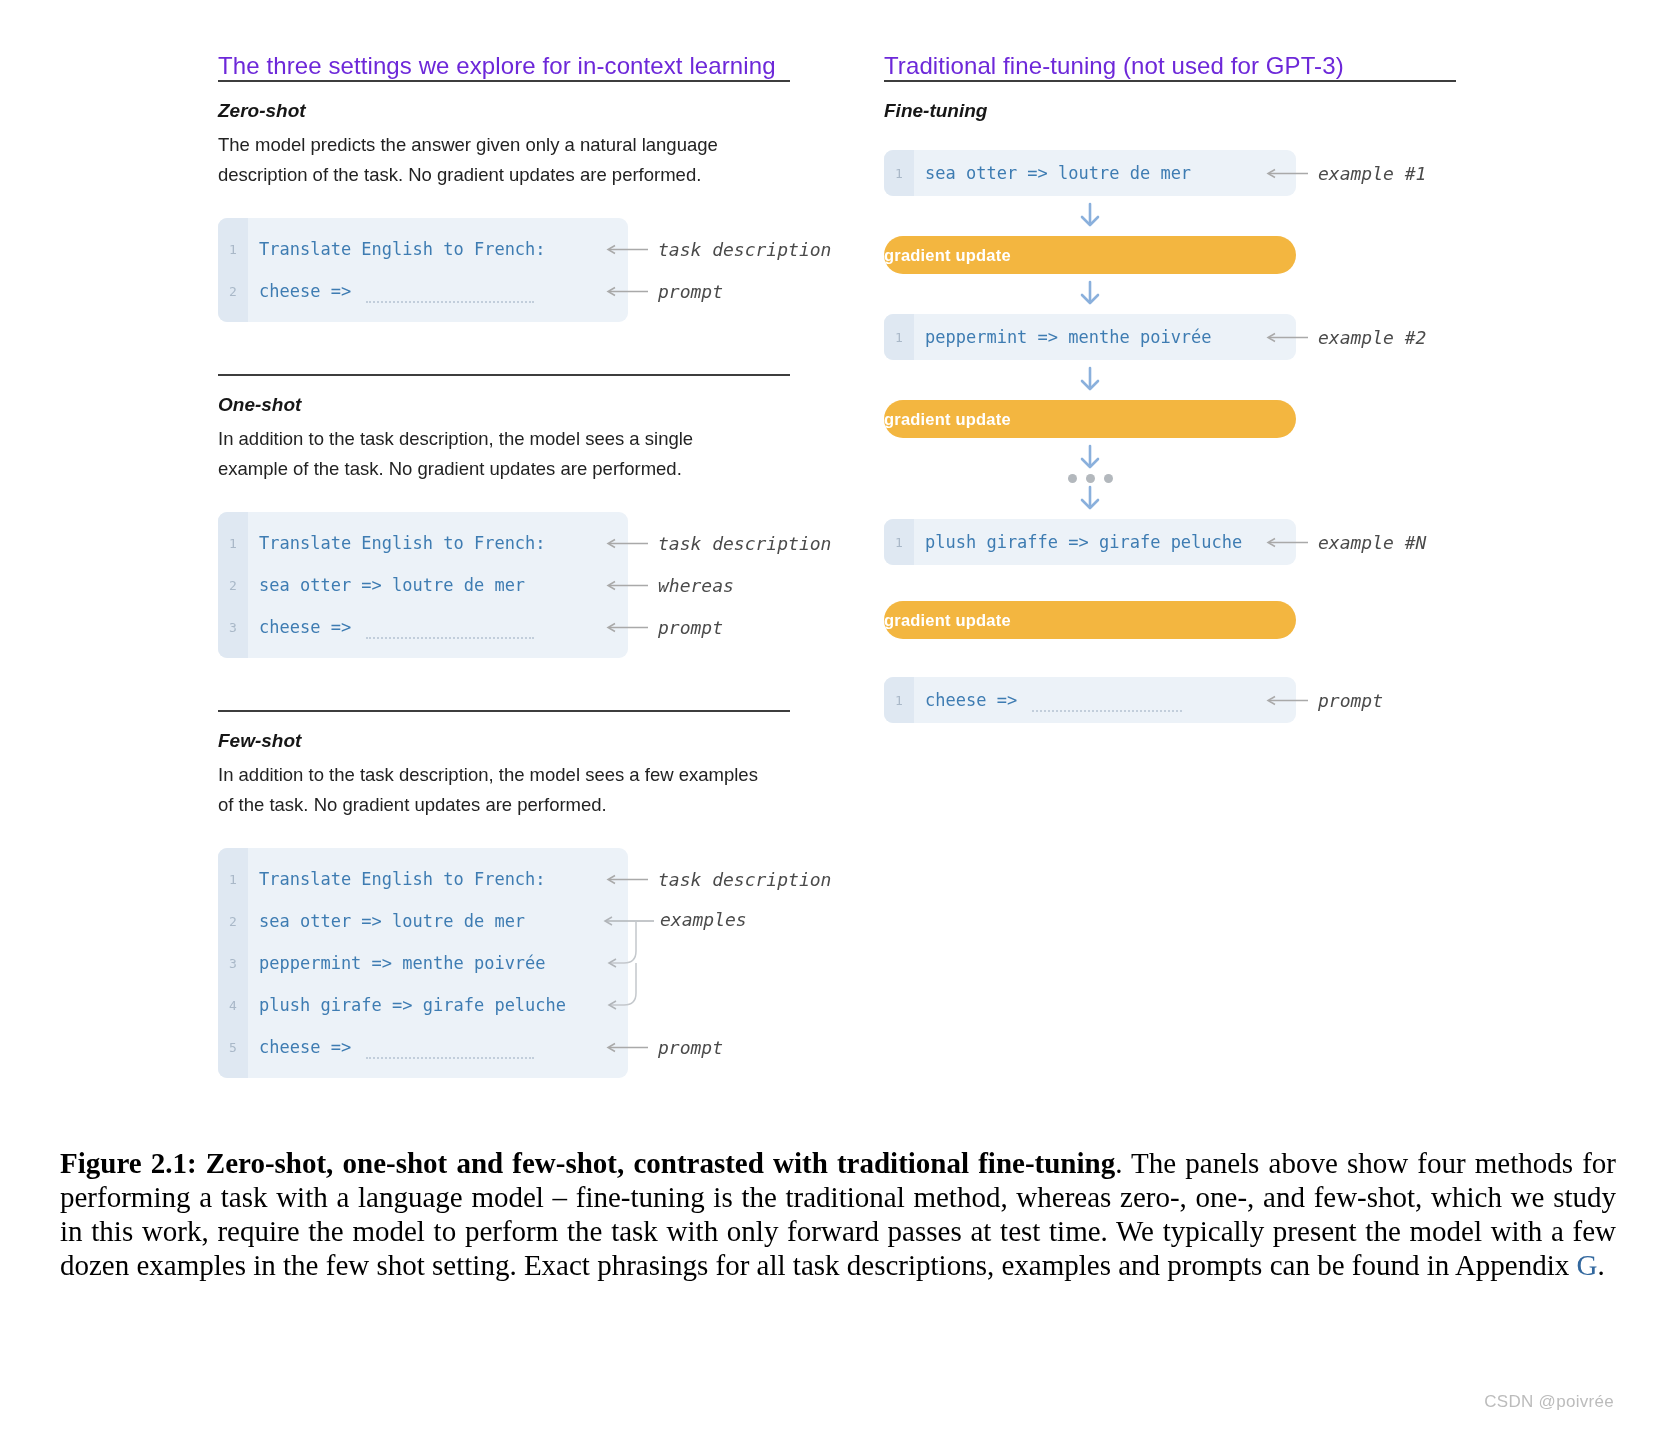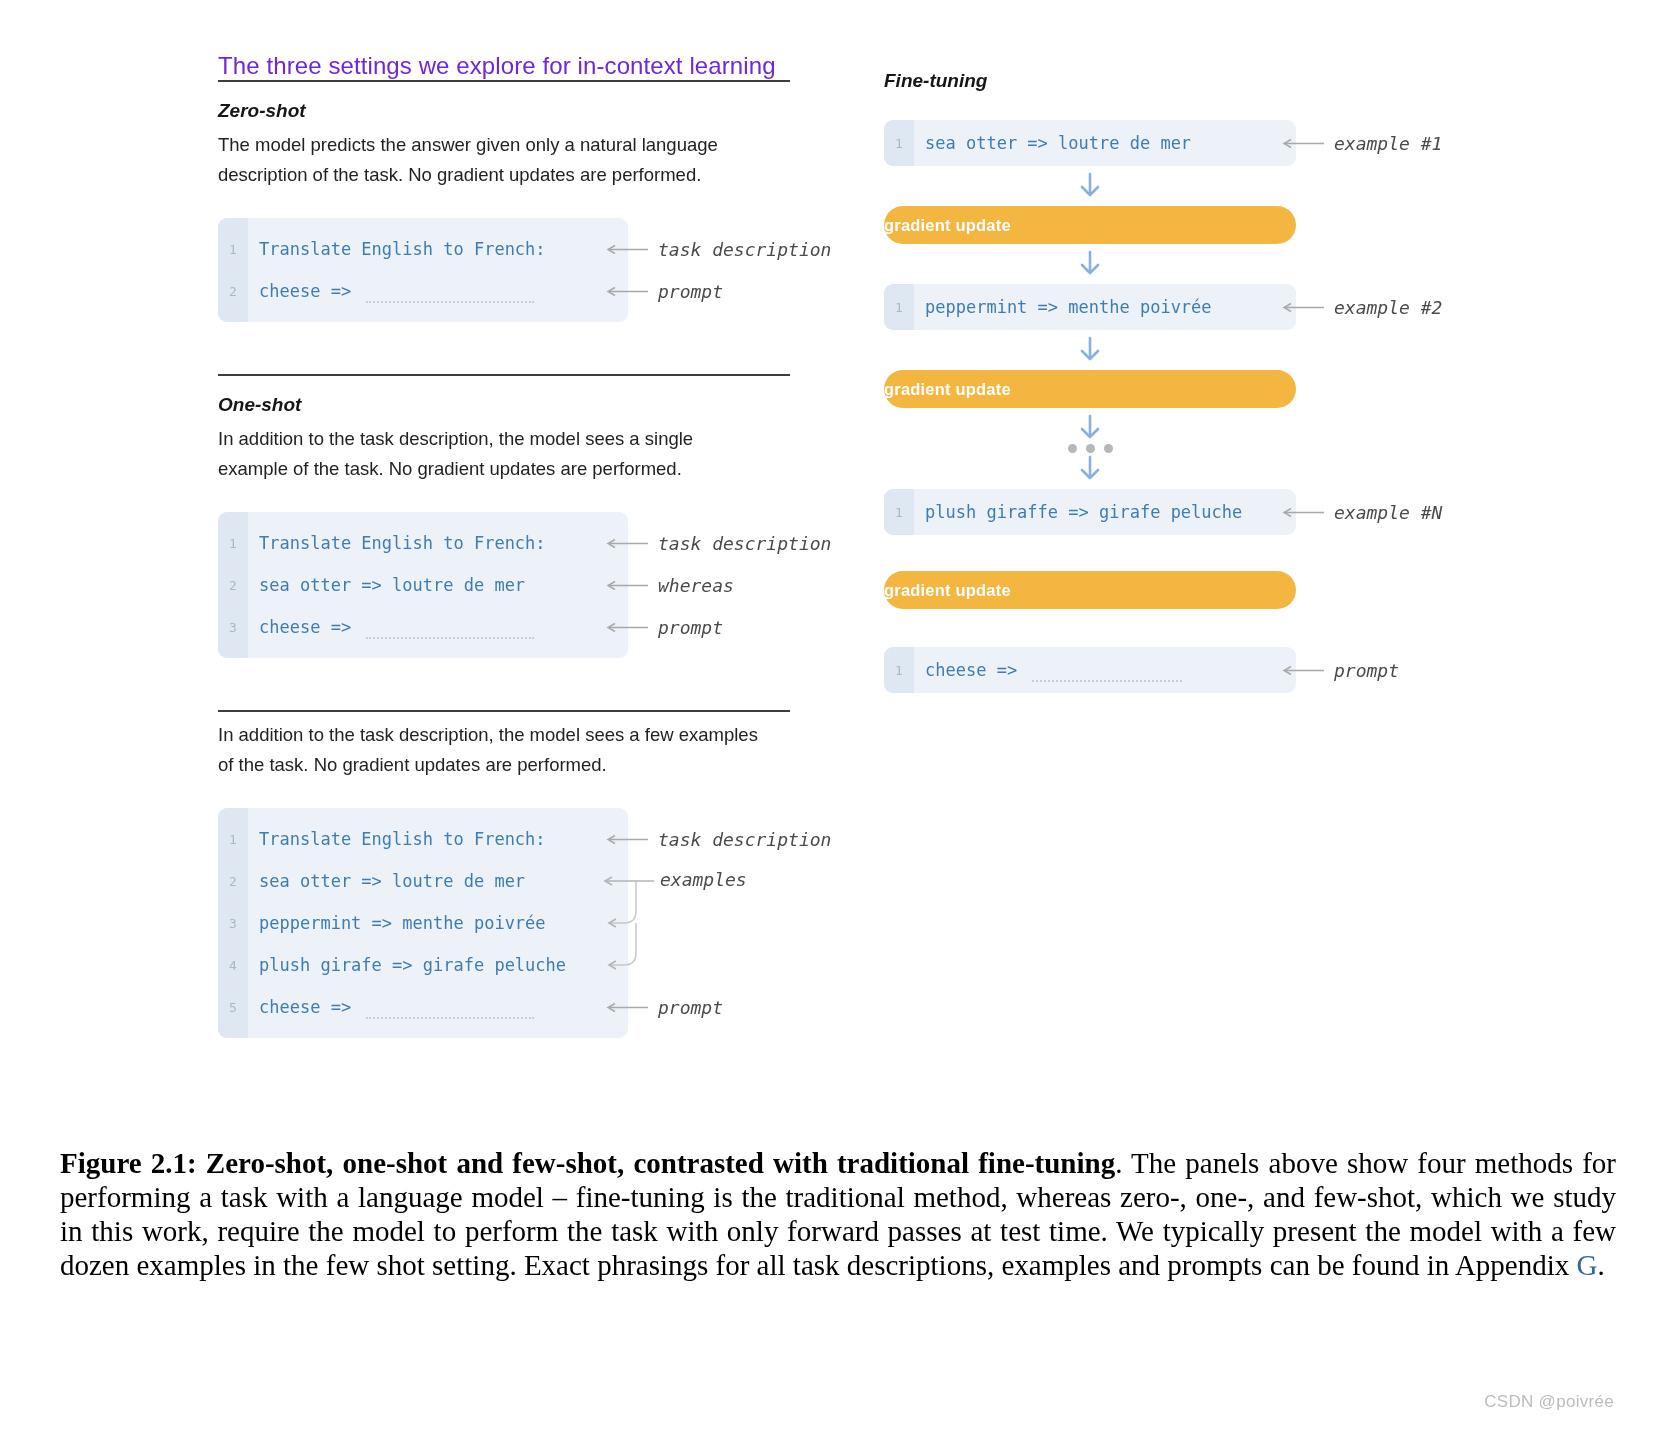--- a/index.html
+++ b/index.html
@@ -43,21 +43,21 @@
     display:inline-block; width:168px; margin-left:15px;
     border-bottom:2px dotted #c2cedb; align-self:flex-end; margin-bottom:9px;
   }
   .flowbox .leader { width:150px; }
 
   
   .line-label {
     position:absolute; left:386px; top:50%; transform:translateY(-50%);
     display:flex; align-items:center; gap:8px; white-space:nowrap;
   }
-  .flowbox .line-label { left:396px; }
+  .flowbox .line-label { left:380px; }
   .line-label em, .bracket-label em {
     font-size:18px; font-style:italic; color:#4a4a4a; font-weight:400;
   }
   .bracket-label { position:absolute; left:442px; top:61px; white-space:nowrap; }
   .bracket-svg { position:absolute; left:378px; top:0; }
 
   
   .flow { width:412px; margin-top:28px; display:flex; flex-direction:column; align-items:center; }
   .pill {
     width:412px; height:38px; border-radius:19px; background:#f3b640;
@@ -154,20 +154,21 @@
         <svg width="46" height="12" viewBox="0 0 46 12">
             <path d="M44 6 H5" stroke="#a9a9a9" stroke-width="1.5" fill="none"></path>
             <path d="M11 2 L4 6 L11 10" stroke="#a9a9a9" stroke-width="1.5" fill="none"></path>
           </svg>
         <em>prompt</em>
       </span>
     </div>
   </div>
 
   <hr class="sect-rule">
+  <h3 class="sect-head">Few-shot</h3>
   <p class="sect-desc">In addition to the task description, the model sees a few examples of the task. No gradient updates are performed.</p>
   <div class="codebox">
     <div class="gutter"></div>
     <div class="code-line">
       <span class="lnum">1</span>
       <span class="code">Translate English to French:</span>
       <span class="line-label">
         <svg width="46" height="12" viewBox="0 0 46 12">
             <path d="M44 6 H5" stroke="#a9a9a9" stroke-width="1.5" fill="none"></path>
             <path d="M11 2 L4 6 L11 10" stroke="#a9a9a9" stroke-width="1.5" fill="none"></path>
@@ -208,20 +209,21 @@
       <path d="M40 115 V145 Q40 157 28 157 H14" stroke="#c4c8cc" stroke-width="1.5" fill="none"></path>
       <path d="M20 153 L13 157 L20 161" stroke="#b0b4b8" stroke-width="1.5" fill="none"></path>
     </svg>
     <span class="bracket-label">
       <em>examples</em>
     </span>
   </div>
 </section>
 
 <section class="col right">
+  <h2 class="col-title">Traditional fine-tuning (not used for GPT-3)</h2>
   <h3 class="sect-head">Fine-tuning</h3>
 
   <div class="flow">
 
     <div class="codebox flowbox">
       <div class="gutter"></div>
       <div class="code-line">
         <span class="lnum">1</span>
         <span class="code">sea otter =&gt; loutre de mer</span>
         <span class="line-label">

